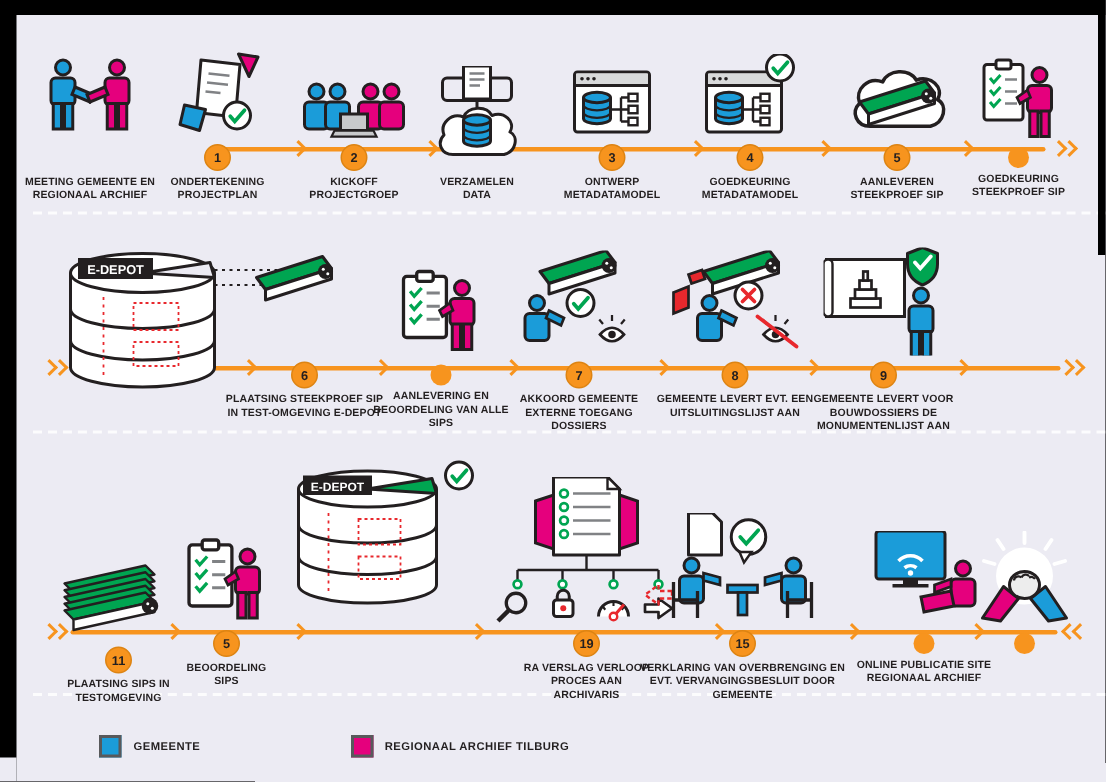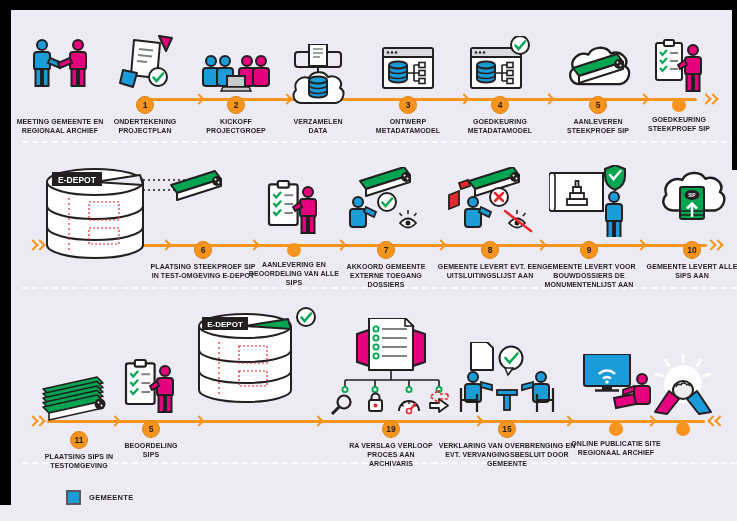--- a/index.html
+++ b/index.html
@@ -329,36 +329,20 @@
           </g>
           <use href="#person" style="color:#1B9CD9" transform="translate(57,27)"></use>
         </svg>
       </div>
       <div class="node">
           <span>9</span>
         </div>
       <div class="lbl" style="width:118px">GEMEENTE LEVERT VOOR BOUWDOSSIERS DE MONUMENTENLIJST AAN</div>
     </div>
 
-    <div class="step r2" style="left:681px;top:155px">
-      <div class="icon">
-        <svg width="70" height="70" viewBox="0 0 70 70">
-          <use href="#cloudS" transform="translate(2,2) scale(1.22)"></use>
-          <rect x="23" y="20" width="24" height="32" rx="2" fill="#00A551" stroke="#231f20" stroke-width="2"></rect>
-          <path d="M23,44 h24 M23,48 h24" stroke="#231f20" stroke-width="1.6"></path>
-          <ellipse cx="35" cy="28" rx="7.5" ry="5" fill="#231f20"></ellipse>
-          <text x="35" y="30" text-anchor="middle" fill="#fff" font-size="4.5" font-weight="bold" font-family="Liberation Sans,sans-serif">SIP</text>
-          <path d="M35,50 V37 M30,41.5 L35,36.5 40,41.5" stroke="#fff" stroke-width="2.5" fill="none"></path>
-        </svg>
-      </div>
-      <div class="node">
-          <span>10</span>
-        </div>
-      <div class="lbl" style="width:92px">GEMEENTE LEVERT ALLE SIPS AAN</div>
-    </div>
 
     <div class="tline" style="left:36px;top:410px;width:658px"></div>
     <span class="chev r" style="left:18px;top:407px"></span>
     <span class="chev r" style="left:25px;top:407px"></span>
     <span class="chev r" style="left:100px;top:407px"></span>
     <span class="chev r" style="left:184px;top:407px"></span>
     <span class="chev r" style="left:303px;top:407px"></span>
     <span class="chev r" style="left:463px;top:407px"></span>
     <span class="chev r" style="left:553px;top:407px"></span>
     <span class="chev r" style="left:636px;top:407px"></span>
@@ -450,21 +434,21 @@
           <polygon points="103,85 112,85 112,81 121,87.5 112,94 112,90 103,90" fill="#fff" stroke="#231f20" stroke-width="1.8" stroke-linejoin="round"></polygon>
           <polygon points="121,76 112,76 112,72 103,78.5 112,85 112,81 121,81" fill="none" stroke="#E8282D" stroke-width="1.6" stroke-dasharray="3,2" stroke-linejoin="round"></polygon>
         </svg>
       </div>
       <div class="node">
           <span>19</span>
         </div>
       <div class="lbl" style="width:90px">RA VERSLAG VERLOOP PROCES AAN ARCHIVARIS</div>
     </div>
 
-    <div class="step r3" style="left:496px;top:332px">
+    <div class="step r3" style="left:484px;top:332px">
       <div class="icon">
         <svg width="104" height="74" viewBox="0 0 104 74">
           <path d="M16,0 H32 L38,6 V28 H16 Z" fill="#fff" stroke="#231f20" stroke-width="2" stroke-linejoin="round"></path>
           <circle cx="56" cy="16" r="11.5" fill="#fff" stroke="#231f20" stroke-width="2"></circle>
           <polygon points="50,26 53,33 58,26" fill="#fff" stroke="#231f20" stroke-width="1.6"></polygon>
           <path d="M50.5,16 l4,4.5 l8,-9" stroke="#00A551" stroke-width="2.5" fill="none" stroke-linecap="round"></path>
           <use href="#bust" style="color:#1B9CD9" transform="translate(10,30)"></use>
           <polygon points="26,40 37,43 37,48 26,45" fill="#1B9CD9" stroke="#231f20" stroke-width="1.8"></polygon>
           <path d="M6,46 V70 M6,58 H22 M22,52 V70" fill="none" stroke="#231f20" stroke-width="2.2"></path>
           <use href="#bust" style="color:#1B9CD9" transform="translate(78,30)"></use>
@@ -513,18 +497,22 @@
       </div>
       <div class="node dot"></div>
       <div class="lbl" style="width:40px"></div>
     </div>
 
     <div class="legend">
       <div class="legkey">
         <span class="swatch b"></span>
         <span class="legtxt">GEMEENTE</span>
       </div>
+      <div class="legkey">
+        <span class="swatch p"></span>
+        <span class="legtxt">REGIONAAL ARCHIEF TILBURG</span>
+      </div>
     </div>
 
   </div>
   <div class="sliver-right"></div>
   <div class="notch-left"></div>
 </div>
 
 </body></html>

